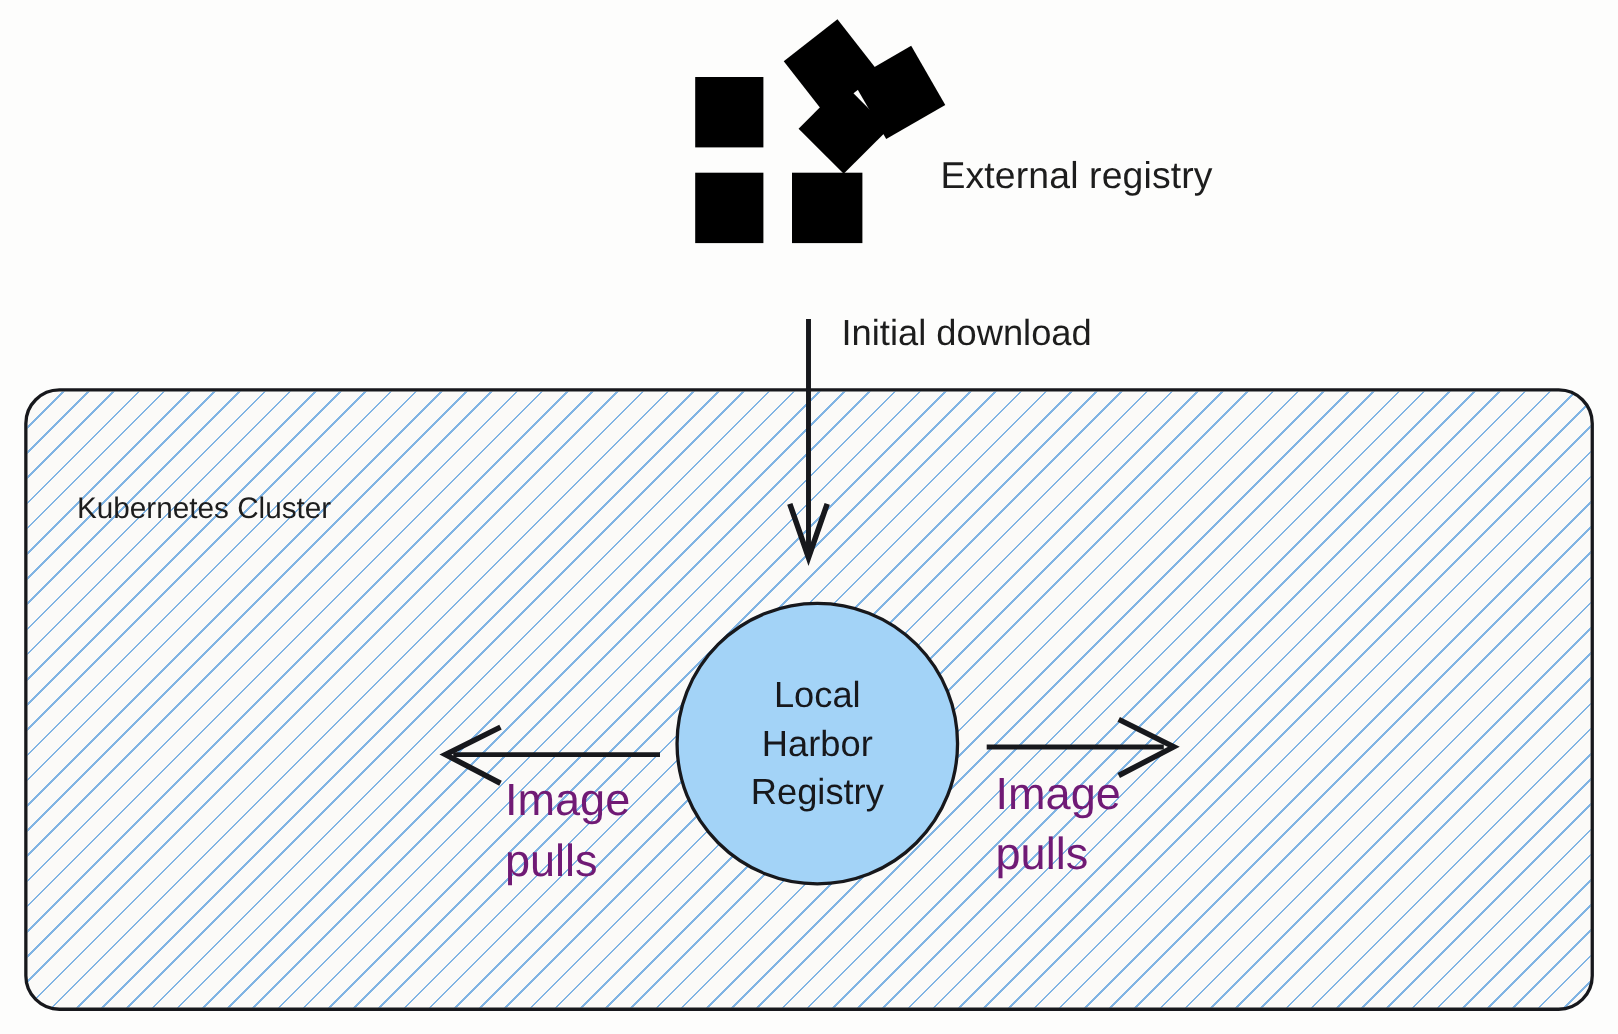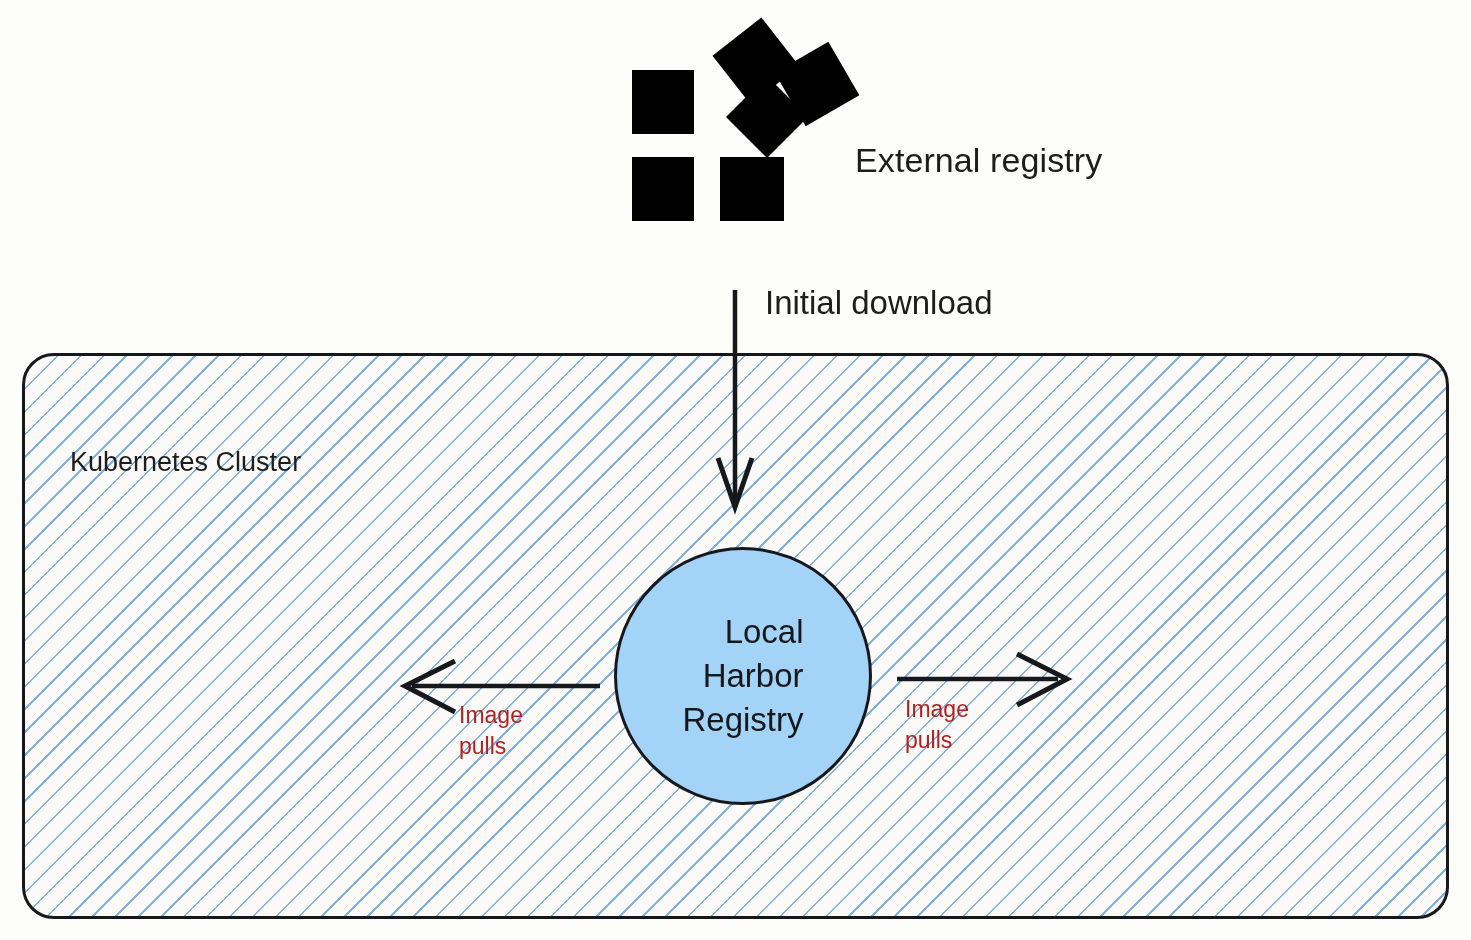--- a/index.html
+++ b/index.html
@@ -87,28 +87,28 @@
     justify-content: center;
     text-align: center;
   }
   .node-circle .node-text {
     font-size: 33px;
     line-height: 1.33;
     color: #17181c;
     white-space: pre-line;
   }
   #control-plane-node { left: 119px; top: 550px; width: 252px; height: 252px; }
-  #harbor-registry-node { left: 614px; top: 547px; width: 258px; height: 258px; text-align: right; }
+  #harbor-registry-node { left: 614px; top: 547px; width: 258px; height: 258px; }
   #worker-nodes-node { left: 1070px; top: 551px; width: 252px; height: 252px; }
 
   
   .edge-label {
-    font-size: 23px;
+    font-size: 41px;
     line-height: 1.34;
-    color: #b91c1c;
+    color: #701a75;
     white-space: pre-line;
   }
   #image-pulls-left-label { left: 459px; top: 700px; }
   #image-pulls-right-label { left: 905px; top: 694px; }
 
   
   #arrows-layer {
     left: 0; top: 0;
     width: 1471px; height: 940px;
     pointer-events: none;

